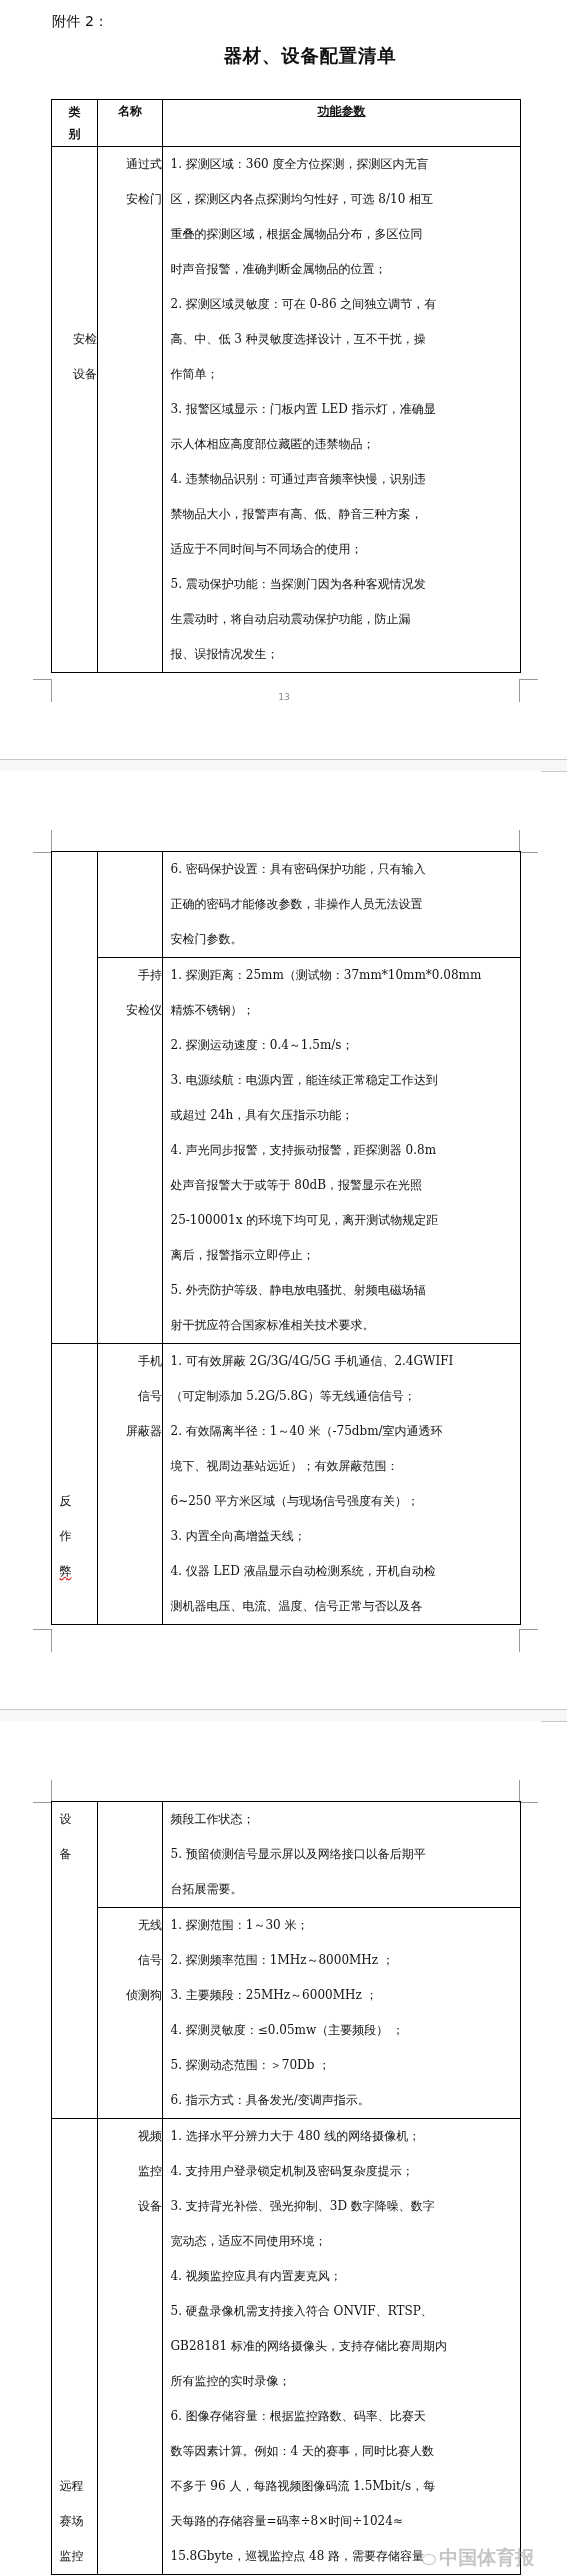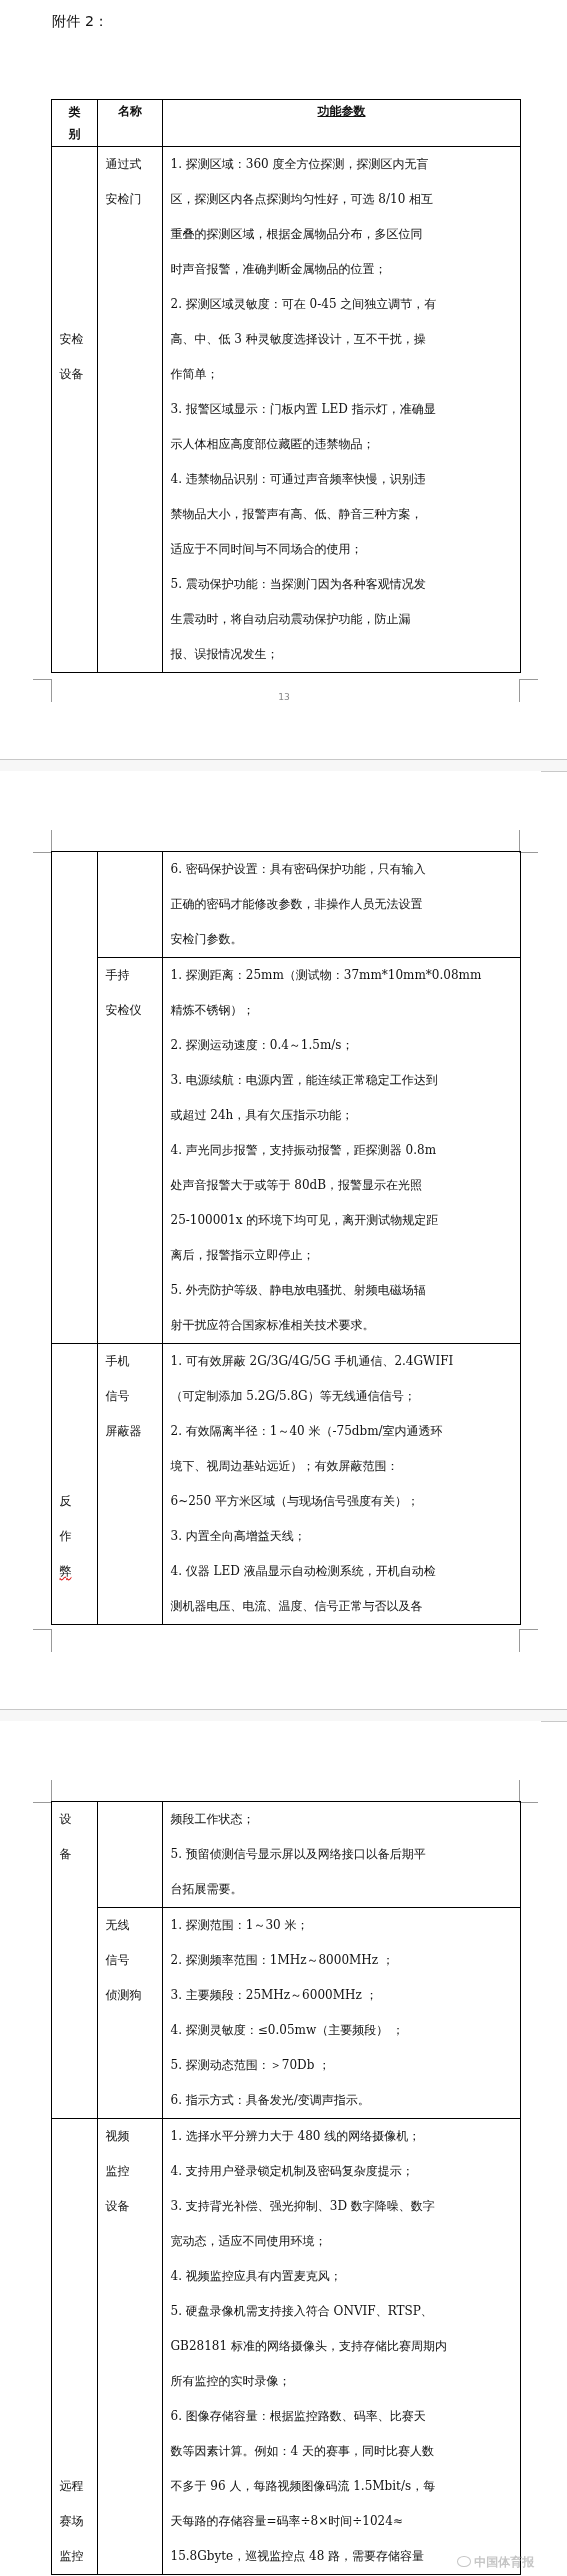--- a/index.html
+++ b/index.html
@@ -8,78 +8,79 @@
   .page { position: absolute; left: 0; width: 541px; background: #fff; }
   .gap { position: absolute; left: 0; width: 568px; height: 12.5px; background: #f7f7f7;
          border-top: 0.8px solid #c8c8c8; border-bottom: 0.8px solid #c8c8c8; box-sizing: border-box; }
   .attach { position: absolute; left: 52px; top: 11.7px; font-size: 14.2px; font-family: "DejaVu Sans", sans-serif; }
   .title { position: absolute; left: 0; width: 568px; top: 43px; text-align: center; font-size: 18.4px; font-weight: bold;
            font-family: "DejaVu Serif", serif; letter-spacing: 0.8px; padding-left: 52px; box-sizing: border-box; }
   table.spec { position: absolute; left: 51px; width: 469px; border-collapse: collapse; table-layout: fixed; }
   table.spec td { border: 1.3px solid #000; vertical-align: top; padding: 0; font-size: 12px; line-height: 35px; }
   col.c1 { width: 46px; } col.c2 { width: 65px; } col.c3 { width: 358px; }
   .cat { padding-left: 7.5px !important; color: #111; }
-  .name { padding-left: 7.5px !important; }
+  .name { padding-left: 7.5px !important; text-align: right; }
   .params { padding-left: 7.5px !important; padding-right: 3.3px !important; margin-left: 24px; }
   .hdr td { text-align: center; font-weight: bold; font-family: "DejaVu Sans", sans-serif; }
   .line { display: block; white-space: nowrap; }
   .pnum { position: absolute; width: 568px; left: 0; text-align: center; font-size: 9.2px; color: #888;
           font-family: "DejaVu Sans", sans-serif; }
   .corner { position: absolute; width: 18.4px; height: 22px; border-color: #999; border-style: solid; border-width: 0; }
   .corner.bl { border-top-width: 0.8px; border-right-width: 0.8px; }
   .corner.br { border-top-width: 0.8px; border-left-width: 0.8px; }
   .corner.tl { border-bottom-width: 0.8px; border-right-width: 0.8px; }
   .corner.tr { border-bottom-width: 0.8px; border-left-width: 0.8px; }
   .underline-red { text-decoration: underline wavy #dd2222; }
-  .watermark { position: absolute; right: 6.7px; bottom: 5px; font-size: 12px; color: rgba(150,150,150,0.55);
+  .watermark { position: absolute; right: 6.7px; bottom: 5px; font-size: 19px; color: rgba(150,150,150,0.55);
                font-family: "DejaVu Sans", sans-serif; font-weight: bold; }
   .watermark .logo { display: inline-block; width: 11.7px; height: 9.2px; border: 1.7px solid rgba(150,150,150,0.55);
                border-radius: 50%; margin-right: 3.3px; vertical-align: -0.8px; }
 </style>
 </head>
 <body>
 
 <div class="page" style="top:0; height:759px;">
   <div class="attach">附件 2：</div>
+  <div class="title">器材、设备配置清单</div>
 
   <table class="spec" style="top:99px;">
     <colgroup>
         <col class="c1">
         <col class="c2">
         <col class="c3">
       </colgroup>
     <tbody>
         <tr class="hdr" style="height:47px;">
       <td style="line-height:22.6px;padding-top:0.8px;">
         <span class="line">类</span>
         <span class="line">别</span>
       </td>
       <td style="line-height:22.6px;">名称</td>
       <td style="line-height:22.6px;text-decoration:underline;">功能参数</td>
     </tr>
     <tr>
-      <td class="cat" style="vertical-align:top;">
+      <td class="cat" style="vertical-align:top;text-align:right;">
         <span class="line">&nbsp;</span>
             <span class="line">&nbsp;</span>
             <span class="line">&nbsp;</span>
             <span class="line">&nbsp;</span>
             <span class="line">&nbsp;</span>
         <span class="line">安检</span>
         <span class="line">设备</span>
       </td>
       <td class="name">
         <span class="line">通过式</span>
         <span class="line">安检门</span>
       </td>
       <td class="params">
         <span class="line">1. 探测区域：360 度全方位探测，探测区内无盲</span>
         <span class="line">区，探测区内各点探测均匀性好，可选 8/10 相互</span>
         <span class="line">重叠的探测区域，根据金属物品分布，多区位同</span>
         <span class="line">时声音报警，准确判断金属物品的位置；</span>
-        <span class="line">2. 探测区域灵敏度：可在 0-45 之间独立调节，有</span>
+        <span class="line">2. 探测区域灵敏度：可在 0-86 之间独立调节，有</span>
         <span class="line">高、中、低 3 种灵敏度选择设计，互不干扰，操</span>
         <span class="line">作简单；</span>
         <span class="line">3. 报警区域显示：门板内置 LED 指示灯，准确显</span>
         <span class="line">示人体相应高度部位藏匿的违禁物品；</span>
         <span class="line">4. 违禁物品识别：可通过声音频率快慢，识别违</span>
         <span class="line">禁物品大小，报警声有高、低、静音三种方案，</span>
         <span class="line">适应于不同时间与不同场合的使用；</span>
         <span class="line">5. 震动保护功能：当探测门因为各种客观情况发</span>
         <span class="line">生震动时，将自动启动震动保护功能，防止漏</span>
         <span class="line">报、误报情况发生；</span>

